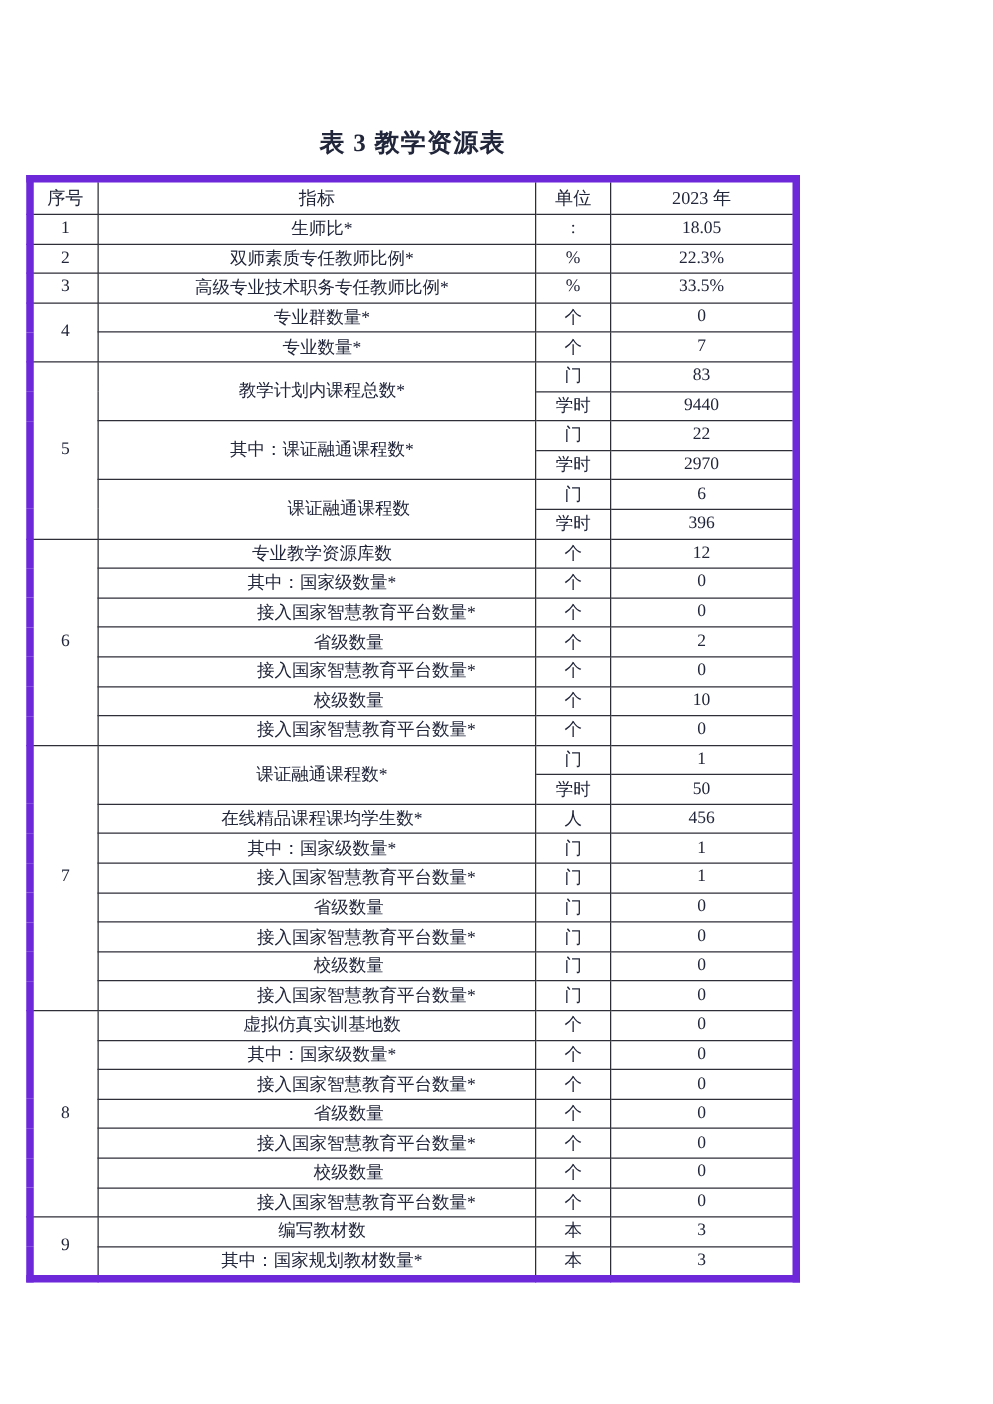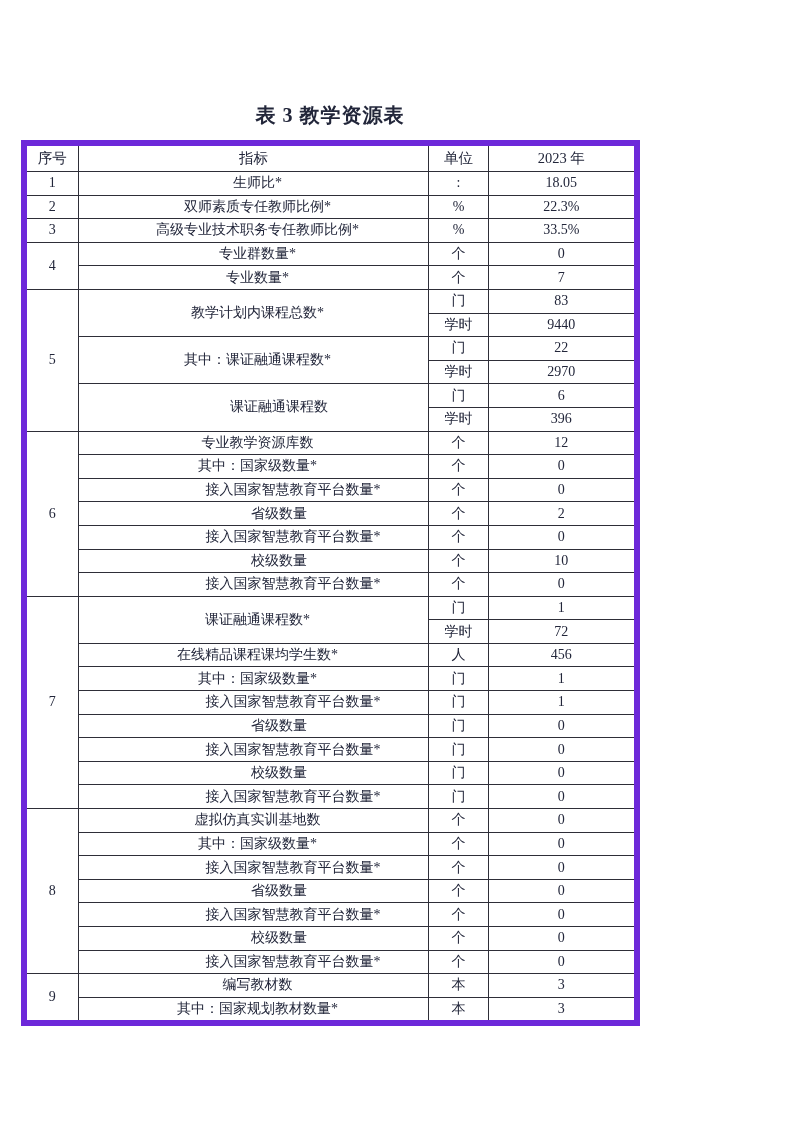--- a/index.html
+++ b/index.html
@@ -181,21 +181,21 @@
           <td class="c-value">0</td>
         </tr>
         <tr>
           <td class="c-seq" rowspan="9">7</td>
           <td class="c-label indent-0" rowspan="2">课证融通课程数*</td>
           <td class="c-unit">门</td>
           <td class="c-value">1</td>
         </tr>
         <tr>
           <td class="c-unit">学时</td>
-          <td class="c-value">72</td>
+          <td class="c-value">50</td>
         </tr>
         <tr>
           <td class="c-label indent-0">在线精品课程课均学生数*</td>
           <td class="c-unit">人</td>
           <td class="c-value">456</td>
         </tr>
         <tr>
           <td class="c-label indent-0">其中：国家级数量*</td>
           <td class="c-unit">门</td>
           <td class="c-value">1</td>

